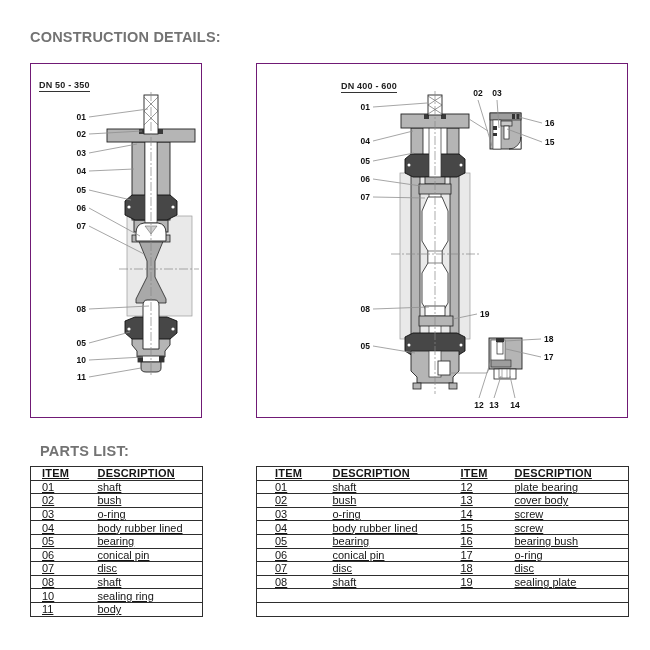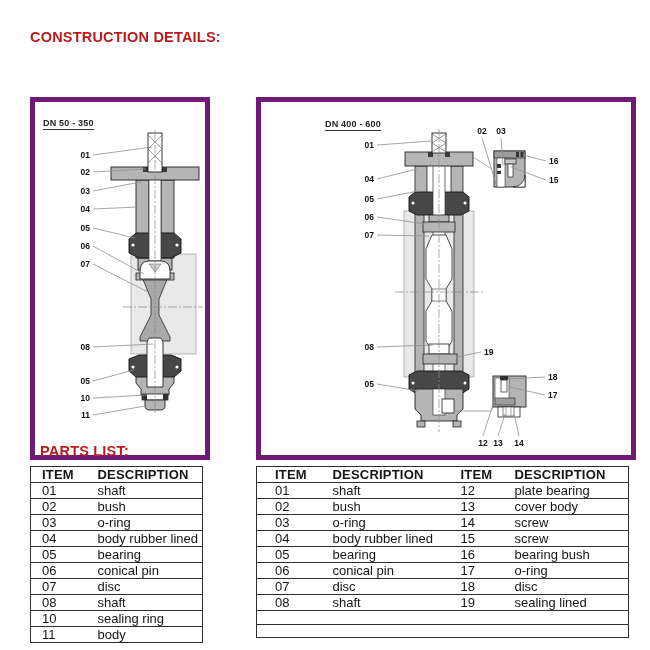--- a/index.html
+++ b/index.html
@@ -4,53 +4,53 @@
 <style>
   html,body{margin:0;padding:0;}
   body{
     width:650px;height:650px;position:relative;overflow:hidden;
     background:#ffffff;color:#111;
     font-family:"Liberation Sans","DejaVu Sans",sans-serif;
     -webkit-font-smoothing:antialiased;
   }
   .section-title{
     position:absolute;margin:0;font-size:14.5px;font-weight:700;
-    letter-spacing:.2px;color:#b91c1c;white-space:nowrap;
+    letter-spacing:.2px;color:#737373;white-space:nowrap;
   }
   #construction-title{left:30px;top:29px;}
   #parts-title{left:40px;top:443px;}
 
-  .diagram-box{position:absolute;border:5px solid #701a75;background:#fff;margin-top:34px;}
+  .diagram-box{position:absolute;border:1px solid #701a75;background:#fff;}
   #box-left{left:30px;top:63px;width:170px;height:353px;}
   #box-right{left:256px;top:63px;width:370px;height:353px;}
 
   .dn-label{
     position:absolute;font-size:9px;font-weight:700;letter-spacing:.2px;
     border-bottom:1px solid #333;padding-bottom:1px;white-space:nowrap;color:#222;
   }
   #box-left .dn-label{left:8px;top:16px;}
-  #box-right .dn-label{left:64px;top:17px;}
+  #box-right .dn-label{left:84px;top:17px;}
 
   .drawing,.leader-lines{position:absolute;left:0;top:0;width:100%;height:100%;}
   .leader-lines{pointer-events:none;}
   .leader{stroke:#8f8f8f;stroke-width:.8;}
   .cl{stroke:#888;stroke-width:.7;stroke-dasharray:9 2 2 2;}
 
   .callout{
     position:absolute;font-size:8.5px;font-weight:700;color:#111;
     white-space:nowrap;line-height:1;
   }
   .callout.a-r{transform:translate(-100%,-50%);padding-right:3px;}
   .callout.a-l{transform:translate(0,-50%);padding-left:3px;}
   .callout.a-b{transform:translate(-50%,-100%);padding-bottom:3px;}
   .callout.a-t{transform:translate(-50%,0);padding-top:3px;}
 
   .parts-table{
     position:absolute;border-collapse:collapse;table-layout:fixed;
-    font-size:13px;color:#151515;border:1.4px solid #2e2e2e;background:#fff;
+    font-size:11px;color:#151515;border:1.4px solid #2e2e2e;background:#fff;text-decoration:underline;
   }
   #table-left{left:30px;top:466px;width:172px;}
   #table-right{left:256px;top:466px;width:372px;}
   .parts-table th,.parts-table td{
     border-top:1px solid #2e2e2e;height:12.6px;padding:0;margin:0;
     text-align:left;vertical-align:middle;box-sizing:content-box;
     font-weight:400;white-space:nowrap;overflow:hidden;
   }
   .parts-table th{font-weight:700;letter-spacing:.2px;border-bottom:1px solid #2e2e2e;}
   .t-left th:nth-child(1),.t-left td:nth-child(1){padding-left:11px;}
@@ -379,21 +379,21 @@
       <tr>
         <td>07</td>
         <td>disc</td>
         <td>18</td>
         <td>disc</td>
       </tr>
       <tr>
         <td>08</td>
         <td>shaft</td>
         <td>19</td>
-        <td>sealing lined</td>
+        <td>sealing plate</td>
       </tr>
       <tr>
         <td></td>
         <td></td>
         <td></td>
         <td></td>
       </tr>
       <tr>
         <td></td>
         <td></td>

